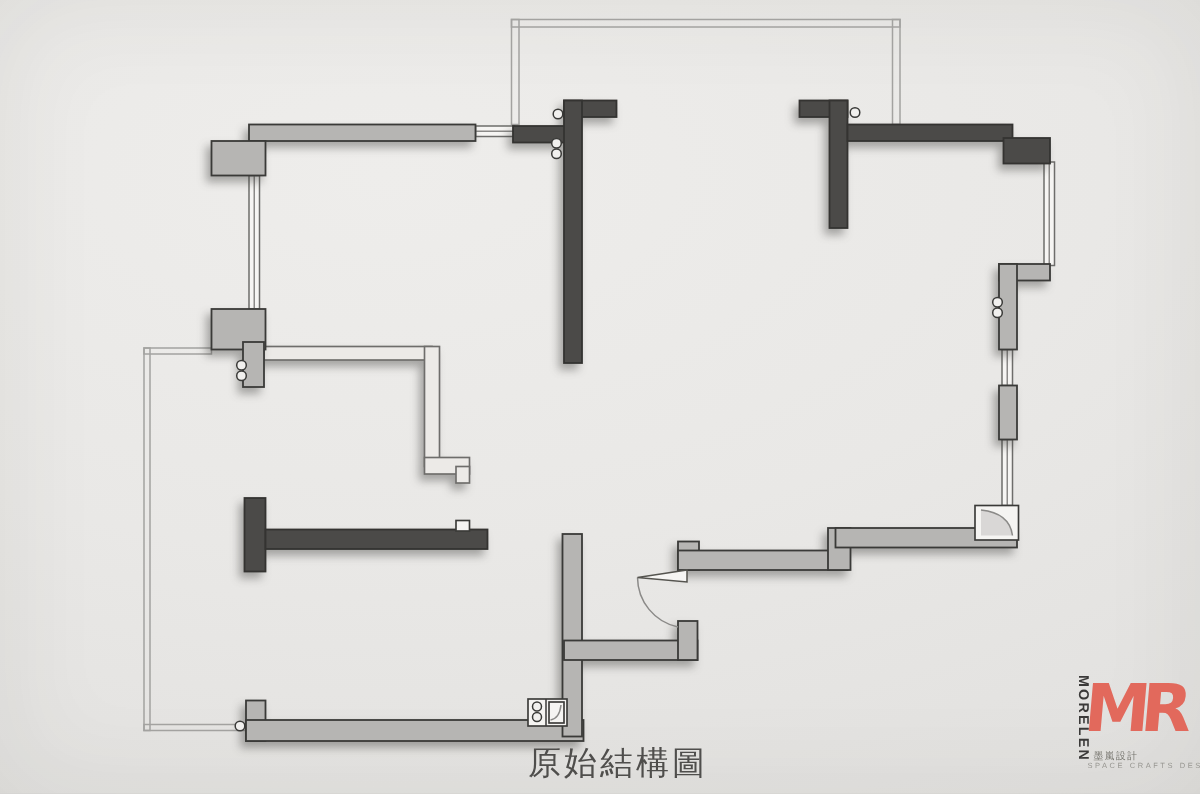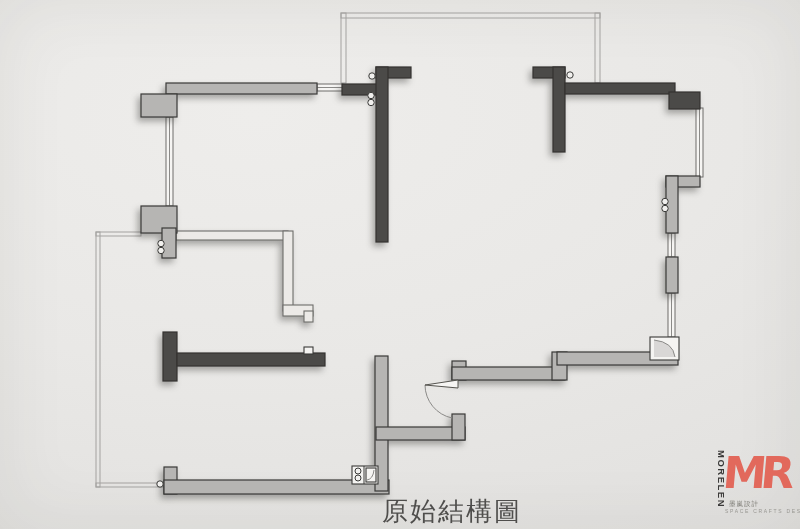--- a/index.html
+++ b/index.html
@@ -16,22 +16,22 @@
   .gray rect{fill:var(--wall-gray);stroke:var(--outline);stroke-width:1.2;}
   .dark rect{fill:var(--wall-dark);stroke:#343331;stroke-width:1.2;}
   .light rect{fill:var(--wall-light);stroke:#6e6d6b;stroke-width:1.1;}
   .shadow{filter:drop-shadow(-3px 4px 3px rgba(50,50,48,.38));}
   .blockw{fill:#f5f4f2;stroke:var(--outline);stroke-width:1.1;}
   .arcline{fill:none;stroke:#8b8a88;stroke-width:1;}
   .wedge{fill:#cfcecc;opacity:.75;}
   .sym{fill:#f1f0ee;stroke:var(--outline);stroke-width:1;}
   .leaf{fill:#f6f5f3;stroke:#55544f;stroke-width:1;}
   .title{
-    position:absolute;left:352px;top:494px;width:170px;text-align:right;
-    font-size:26px;letter-spacing:2px;color:#4f4e4c;font-weight:500;
+    position:absolute;left:352px;top:494px;width:170px;text-align:left;
+    font-size:22px;letter-spacing:2px;color:#4f4e4c;font-weight:500;
   }
   .logo{position:absolute;left:710px;top:444px;width:86px;height:80px;}
   .logo-vertical{
     position:absolute;left:6px;top:6px;height:62px;
     writing-mode:vertical-rl;font-size:9.5px;font-weight:bold;
     letter-spacing:1.5px;color:#3a3938;
   }
   .logo-mr{
     position:absolute;left:13px;top:-1px;
     font-size:44px;font-weight:800;letter-spacing:-6px;

